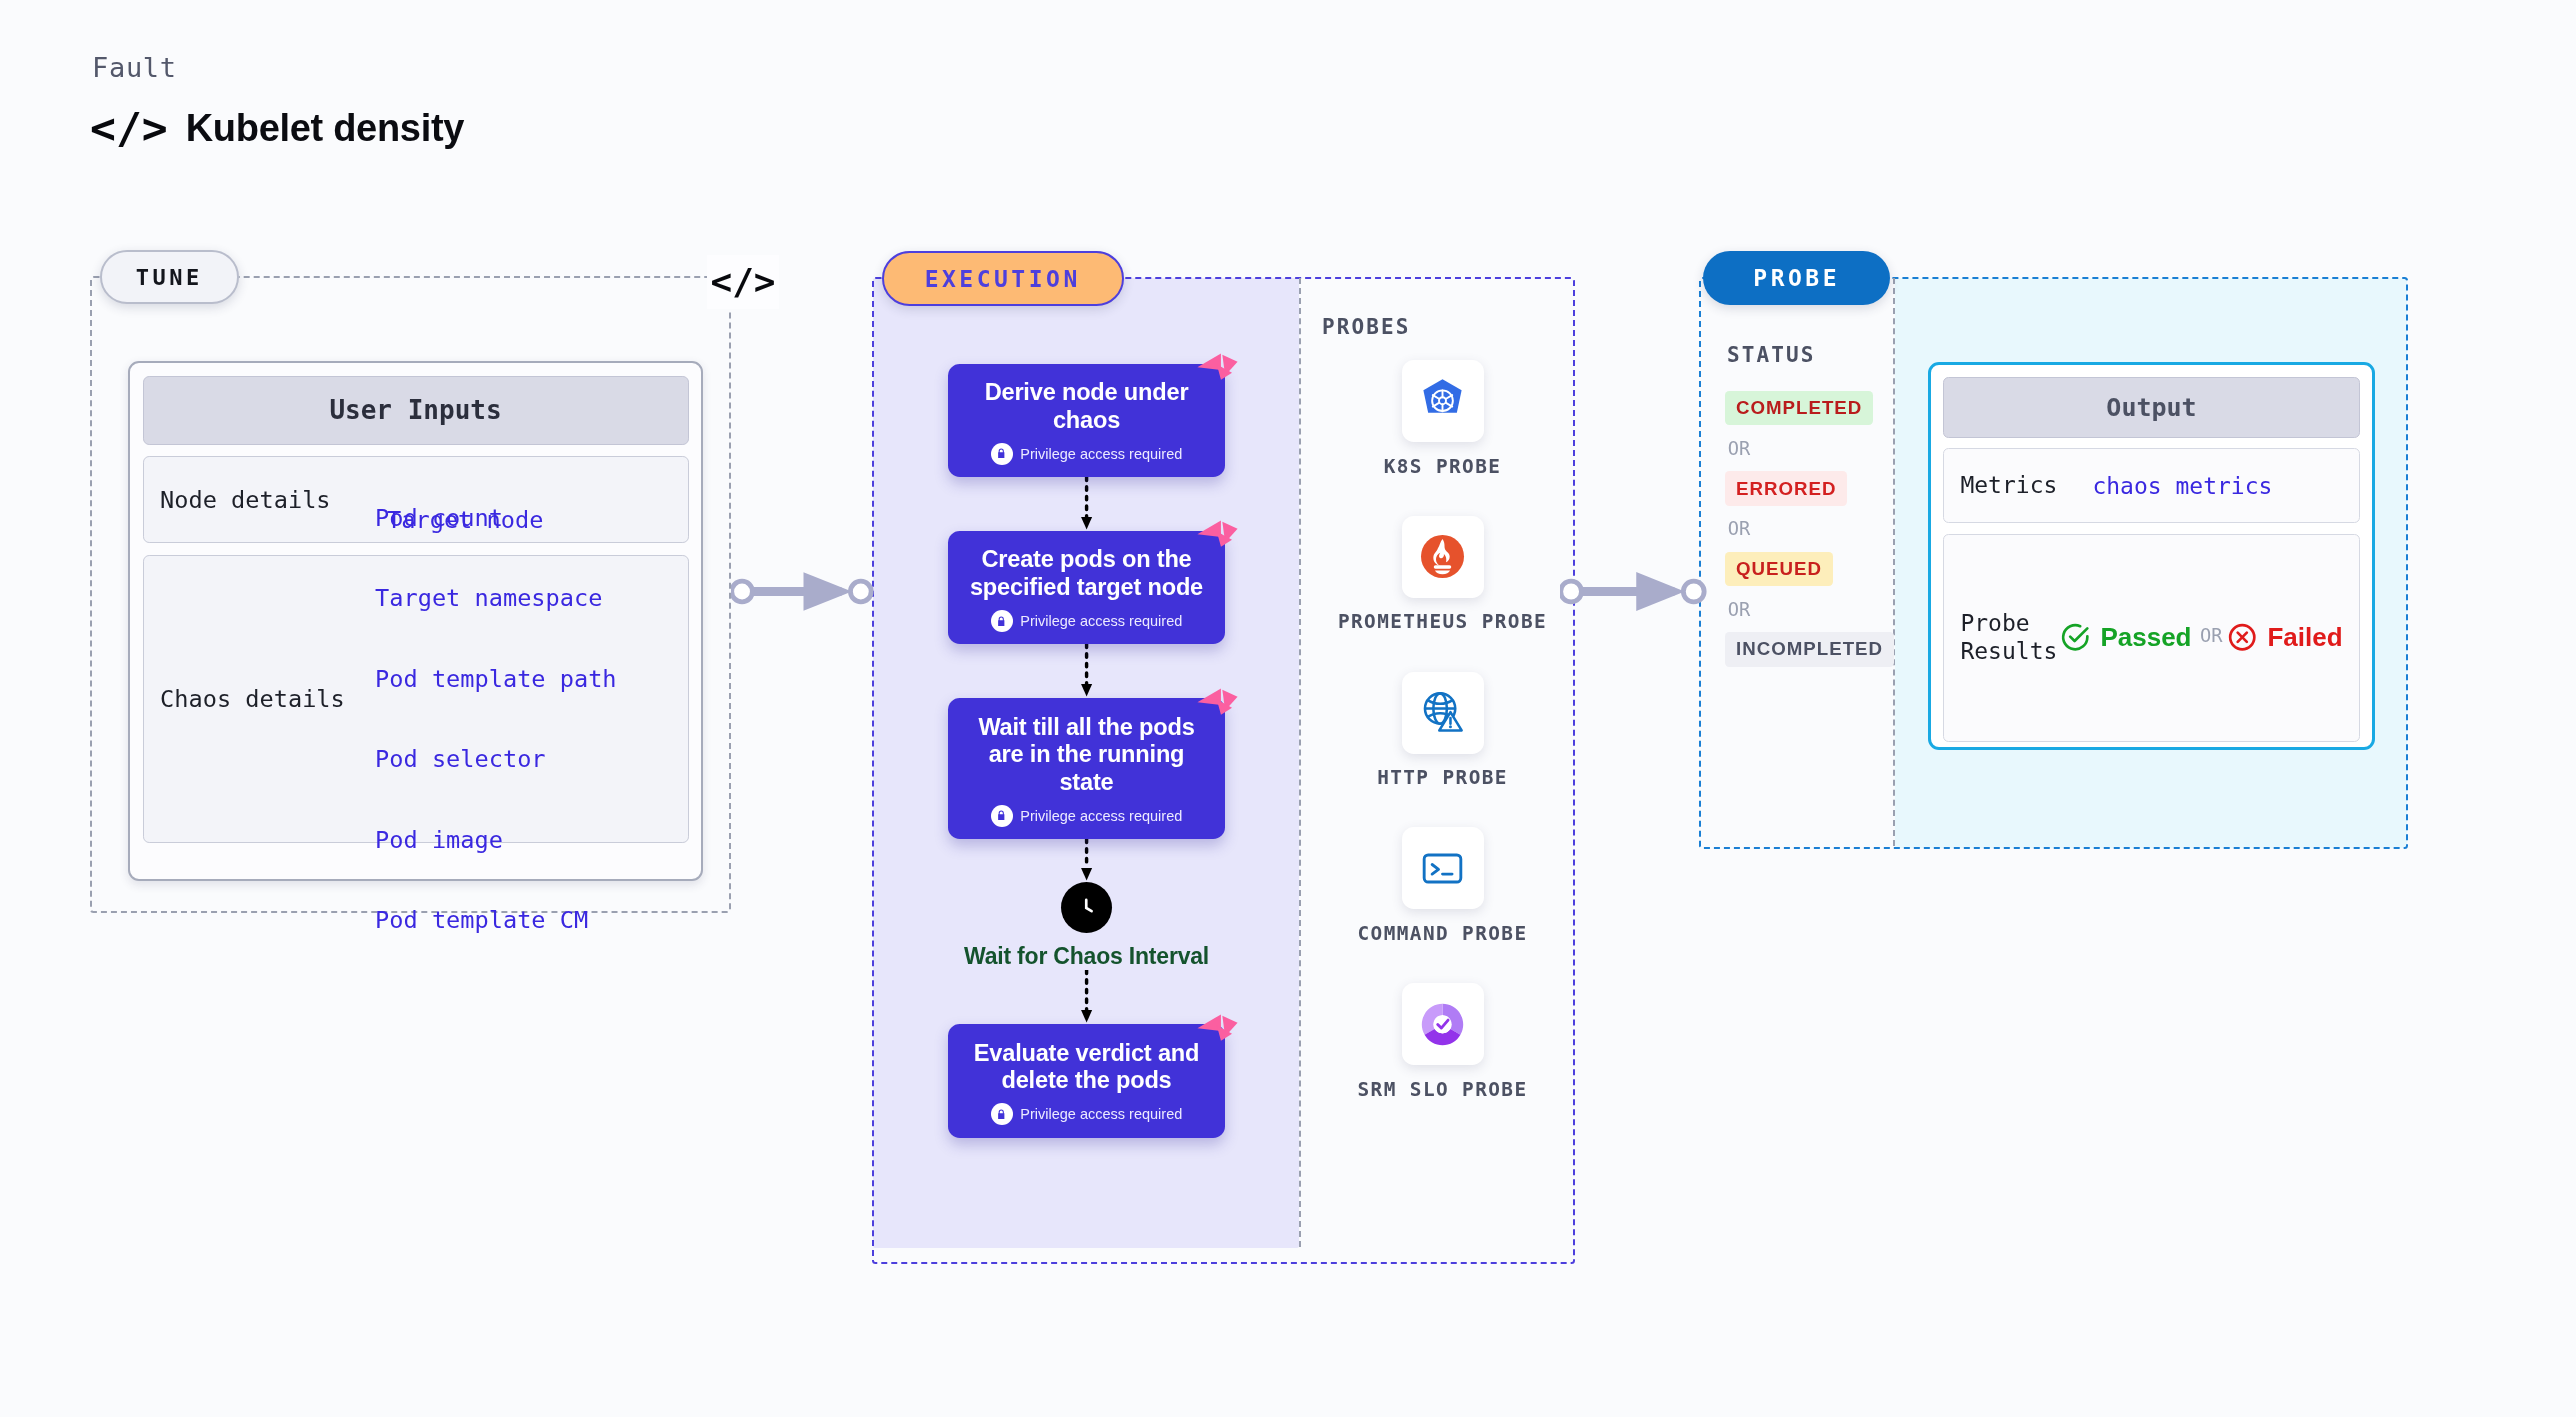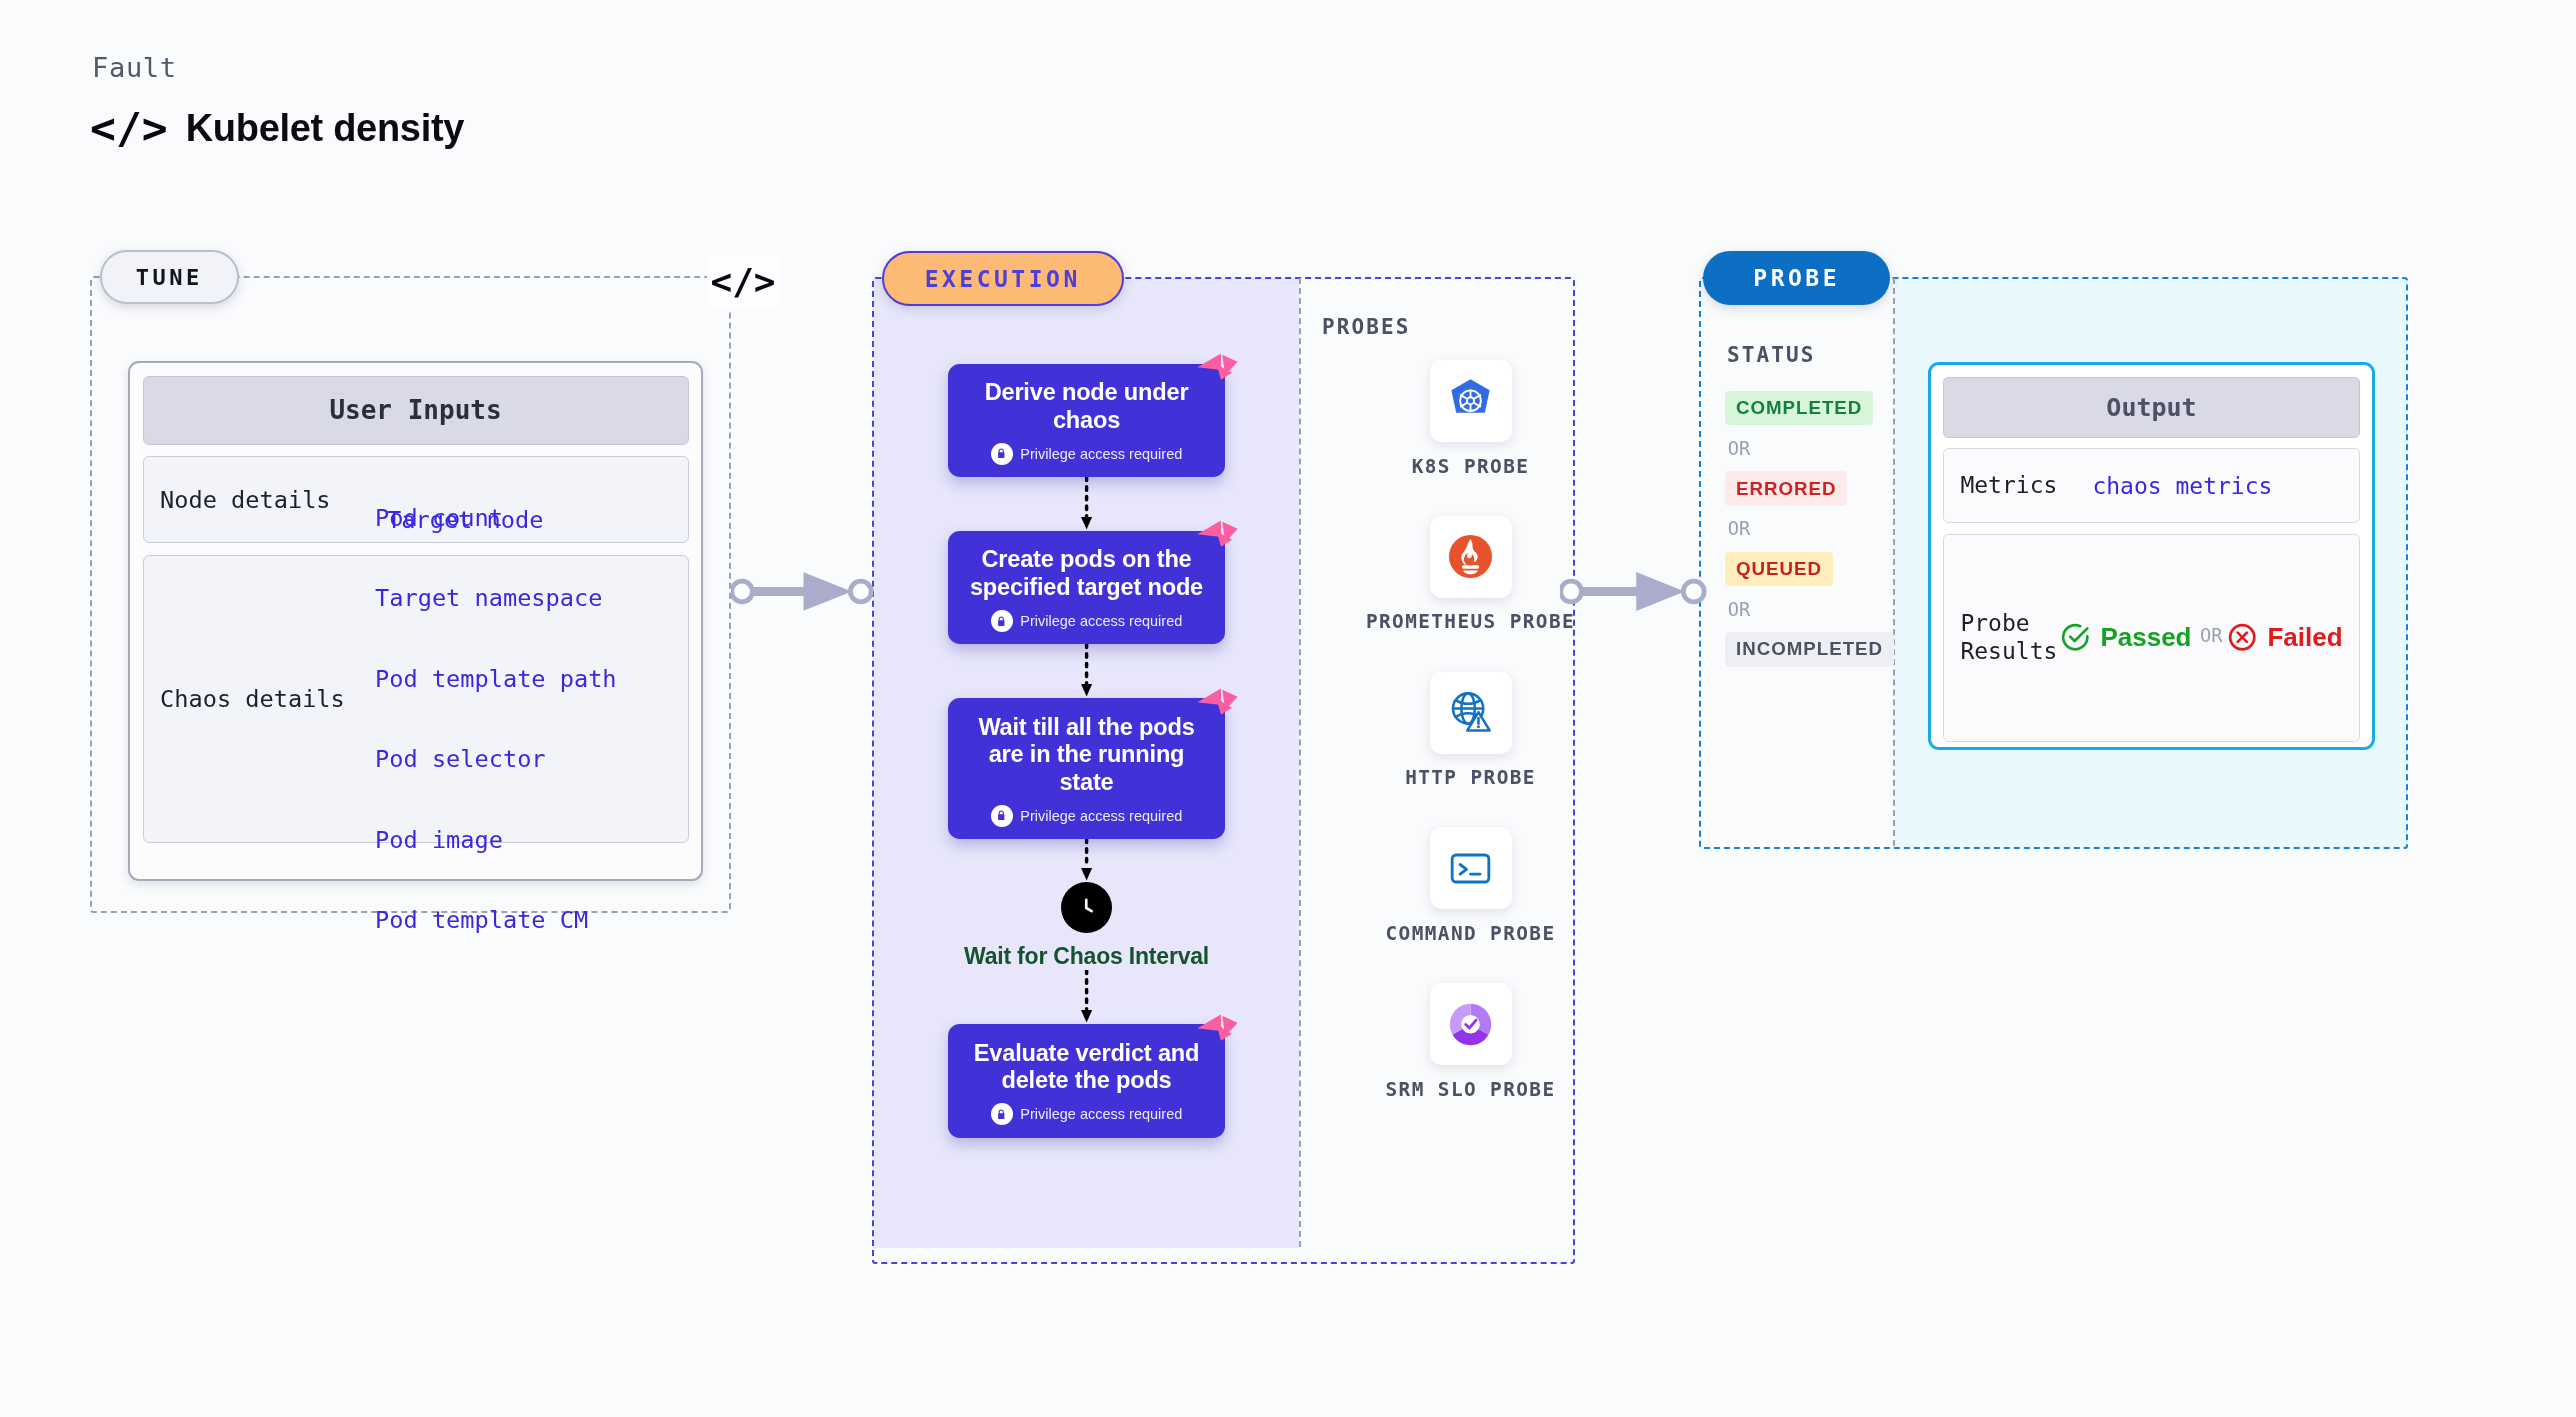--- a/index.html
+++ b/index.html
@@ -137,21 +137,21 @@
     width: 51px; height: 51px; border-radius: 50%; background: #000;
     display: flex; align-items: center; justify-content: center;
   }
   .clock svg { width: 30.5px; height: 30.5px; }
   .clock-label {
     margin-top: 9.7px; font-size: 23px; font-weight: bold; color: #14532d;
     text-align: right; line-height: 1.2; letter-spacing: -0.2px;
   }
 
   
-  .probes { position: absolute; left: 484px; top: 83px; width: 229px; }
+  .probes { position: absolute; left: 456px; top: 83px; width: 229px; }
   .probe { display: flex; flex-direction: column; align-items: center; margin-bottom: 37px; }
   .probe-tile {
     width: 82px; height: 82px; background: #fff; border-radius: 11.8px;
     display: flex; align-items: center; justify-content: center;
     box-shadow: 0 3.5px 10.4px rgba(60,65,100,.13);
   }
   .probe-tile svg { width: 51px; height: 51px; display: block; }
   .probe-name {
     margin-top: 12.5px; text-align: center;
     font-family: "DejaVu Sans Mono", monospace;
@@ -461,21 +461,21 @@
   </svg>
 
   <div class="panel" id="result-panel">
     <div class="result-fill"></div>
     <div class="dashbox blue"></div>
     <div class="status-col-divider"></div>
     <div class="pill result">PROBE</div>
 
     <div class="status-label">STATUS</div>
     <div class="status-list">
-      <div><span class="chip" style="background:#d7f5d9;color:#15803d">COMPLETED</span></div>
+      <div><span class="chip" style="background:#d7f5d9;color:#b91c1c">COMPLETED</span></div>
       <div class="or">OR</div>
       <div><span class="chip" style="background:#fdeaea;color:#d32020">ERRORED</span></div>
       <div class="or">OR</div>
       <div><span class="chip" style="background:#fdeebb;color:#c8201e">QUEUED</span></div>
       <div class="or">OR</div>
       <div><span class="chip" style="background:#eeeff4;color:#4c5163">INCOMPLETED</span></div>
     </div>
 
     <div class="out-card">
       <div class="out-head">Output</div>

